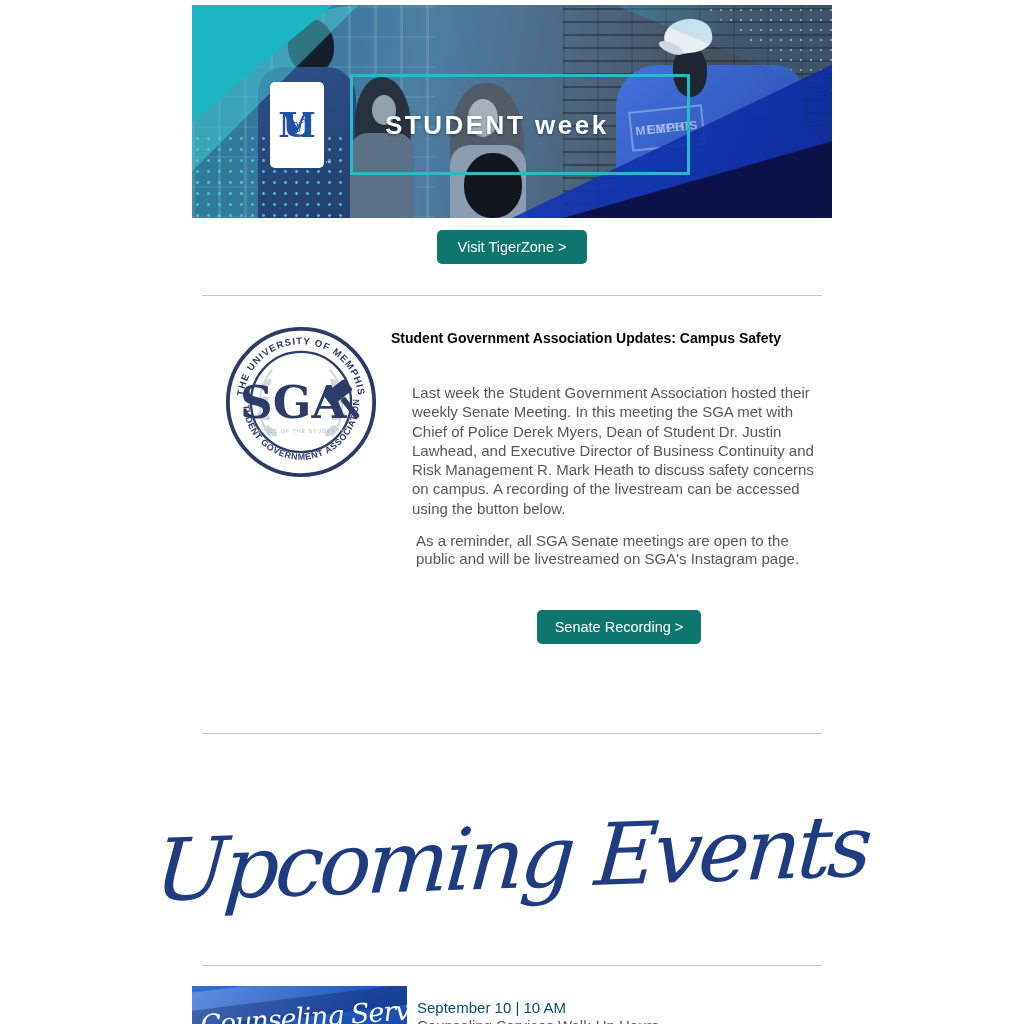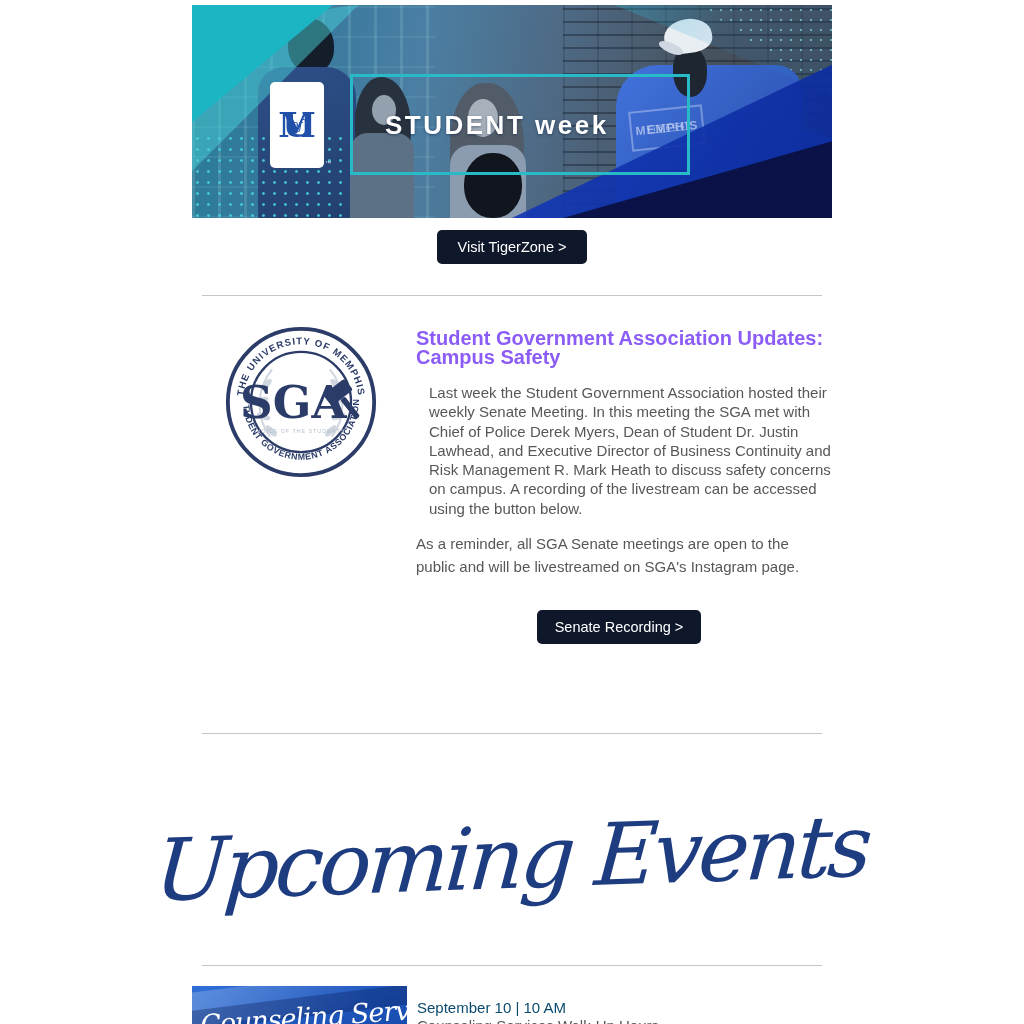--- a/index.html
+++ b/index.html
@@ -69,45 +69,45 @@
   .uofm .m { font-size:34px; font-weight:bold; line-height:28px; }
   .uofm-tm { left:133px; top:155px; font-size:6px; color:#e6ecf2; }
 
   
   .bn-frame { left:158px; top:69px; width:340px; height:101px; border:3px solid #29bac8; }
   .bn-title { left:32px; top:50%; transform:translateY(-50%);
     font-weight:bold; font-size:26px; letter-spacing:2.5px; color:#ffffff; white-space:nowrap;
     text-shadow:0 1px 3px rgba(0,20,60,.45); }
 
   
-  .btn { position:absolute; background:#0f172a; color:#ffffff; border:none; border-radius:5px;
+  .btn { position:absolute; background:#0f766e; color:#ffffff; border:none; border-radius:5px;
     font-family:"Liberation Sans", sans-serif; font-size:14.5px; display:flex;
     align-items:center; justify-content:center; cursor:pointer; text-decoration:none; }
   .btn-visit   { left:437px; top:230px; width:150px; height:34px; }
   .btn-senate  { left:537px; top:610px; width:164px; height:34px; }
   .btn-archive { left:538px; top:668px; width:162px; height:34px; }
 
   
   .divider { position:absolute; left:202px; width:620px; height:1px; background:#c6c6c6; }
   .d1 { top:295px; } .d2 { top:733px; } .d3 { top:965px; }
 
   
   .sga-logo { position:absolute; left:224px; top:325px; width:154px; height:154px; }
   .sga-arc { font-family:"Liberation Sans", sans-serif; font-weight:bold; fill:#2c3c69; }
   .arc-top { font-size:10px; letter-spacing:1.1px; }
   .arc-bot { font-size:9.2px; letter-spacing:0.6px; }
   .sga-center { font-family:"DejaVu Serif", serif; font-weight:bold; font-size:47px; fill:#2c3c69; }
   .sga-tag { font-family:"Liberation Sans", sans-serif; font-size:5.6px; letter-spacing:1px; fill:#b6bfca; }
 
-  .sga-heading { position:absolute; left:416px; top:329px; width:408px;
-    font-weight:bold; font-size:20px; line-height:19px; color:#8b5cf6; }
-  .sga-p1 { position:absolute; left:429px; top:383px; width:410px;
+  .sga-heading { position:absolute; left:391px; top:329px; width:408px;
+    font-weight:bold; font-size:14px; line-height:19px; color:#000000; }
+  .sga-p1 { position:absolute; left:412px; top:383px; width:410px;
     font-size:15px; line-height:19.3px; color:#565759; }
   .sga-p2 { position:absolute; left:416px; top:532px; width:410px;
-    font-size:15px; line-height:23px; color:#565759; }
+    font-size:15px; line-height:18px; color:#565759; }
 
   
   .script-title { position:absolute; left:192px; top:772px; width:640px; height:172px;
     display:flex; align-items:center; justify-content:center;
     font-family:"DejaVu Serif", serif; font-style:italic; font-size:86px; color:#1e3c80;
     letter-spacing:-4px; transform:skewX(-6deg) rotate(-2deg); white-space:nowrap; }
 
   
   .event-image { position:absolute; left:192px; top:986px; width:215px; height:140px; overflow:hidden;
     background:linear-gradient(160deg,#2f6fd6 0%,#1b50b4 45%,#0c3e9c 100%); }

